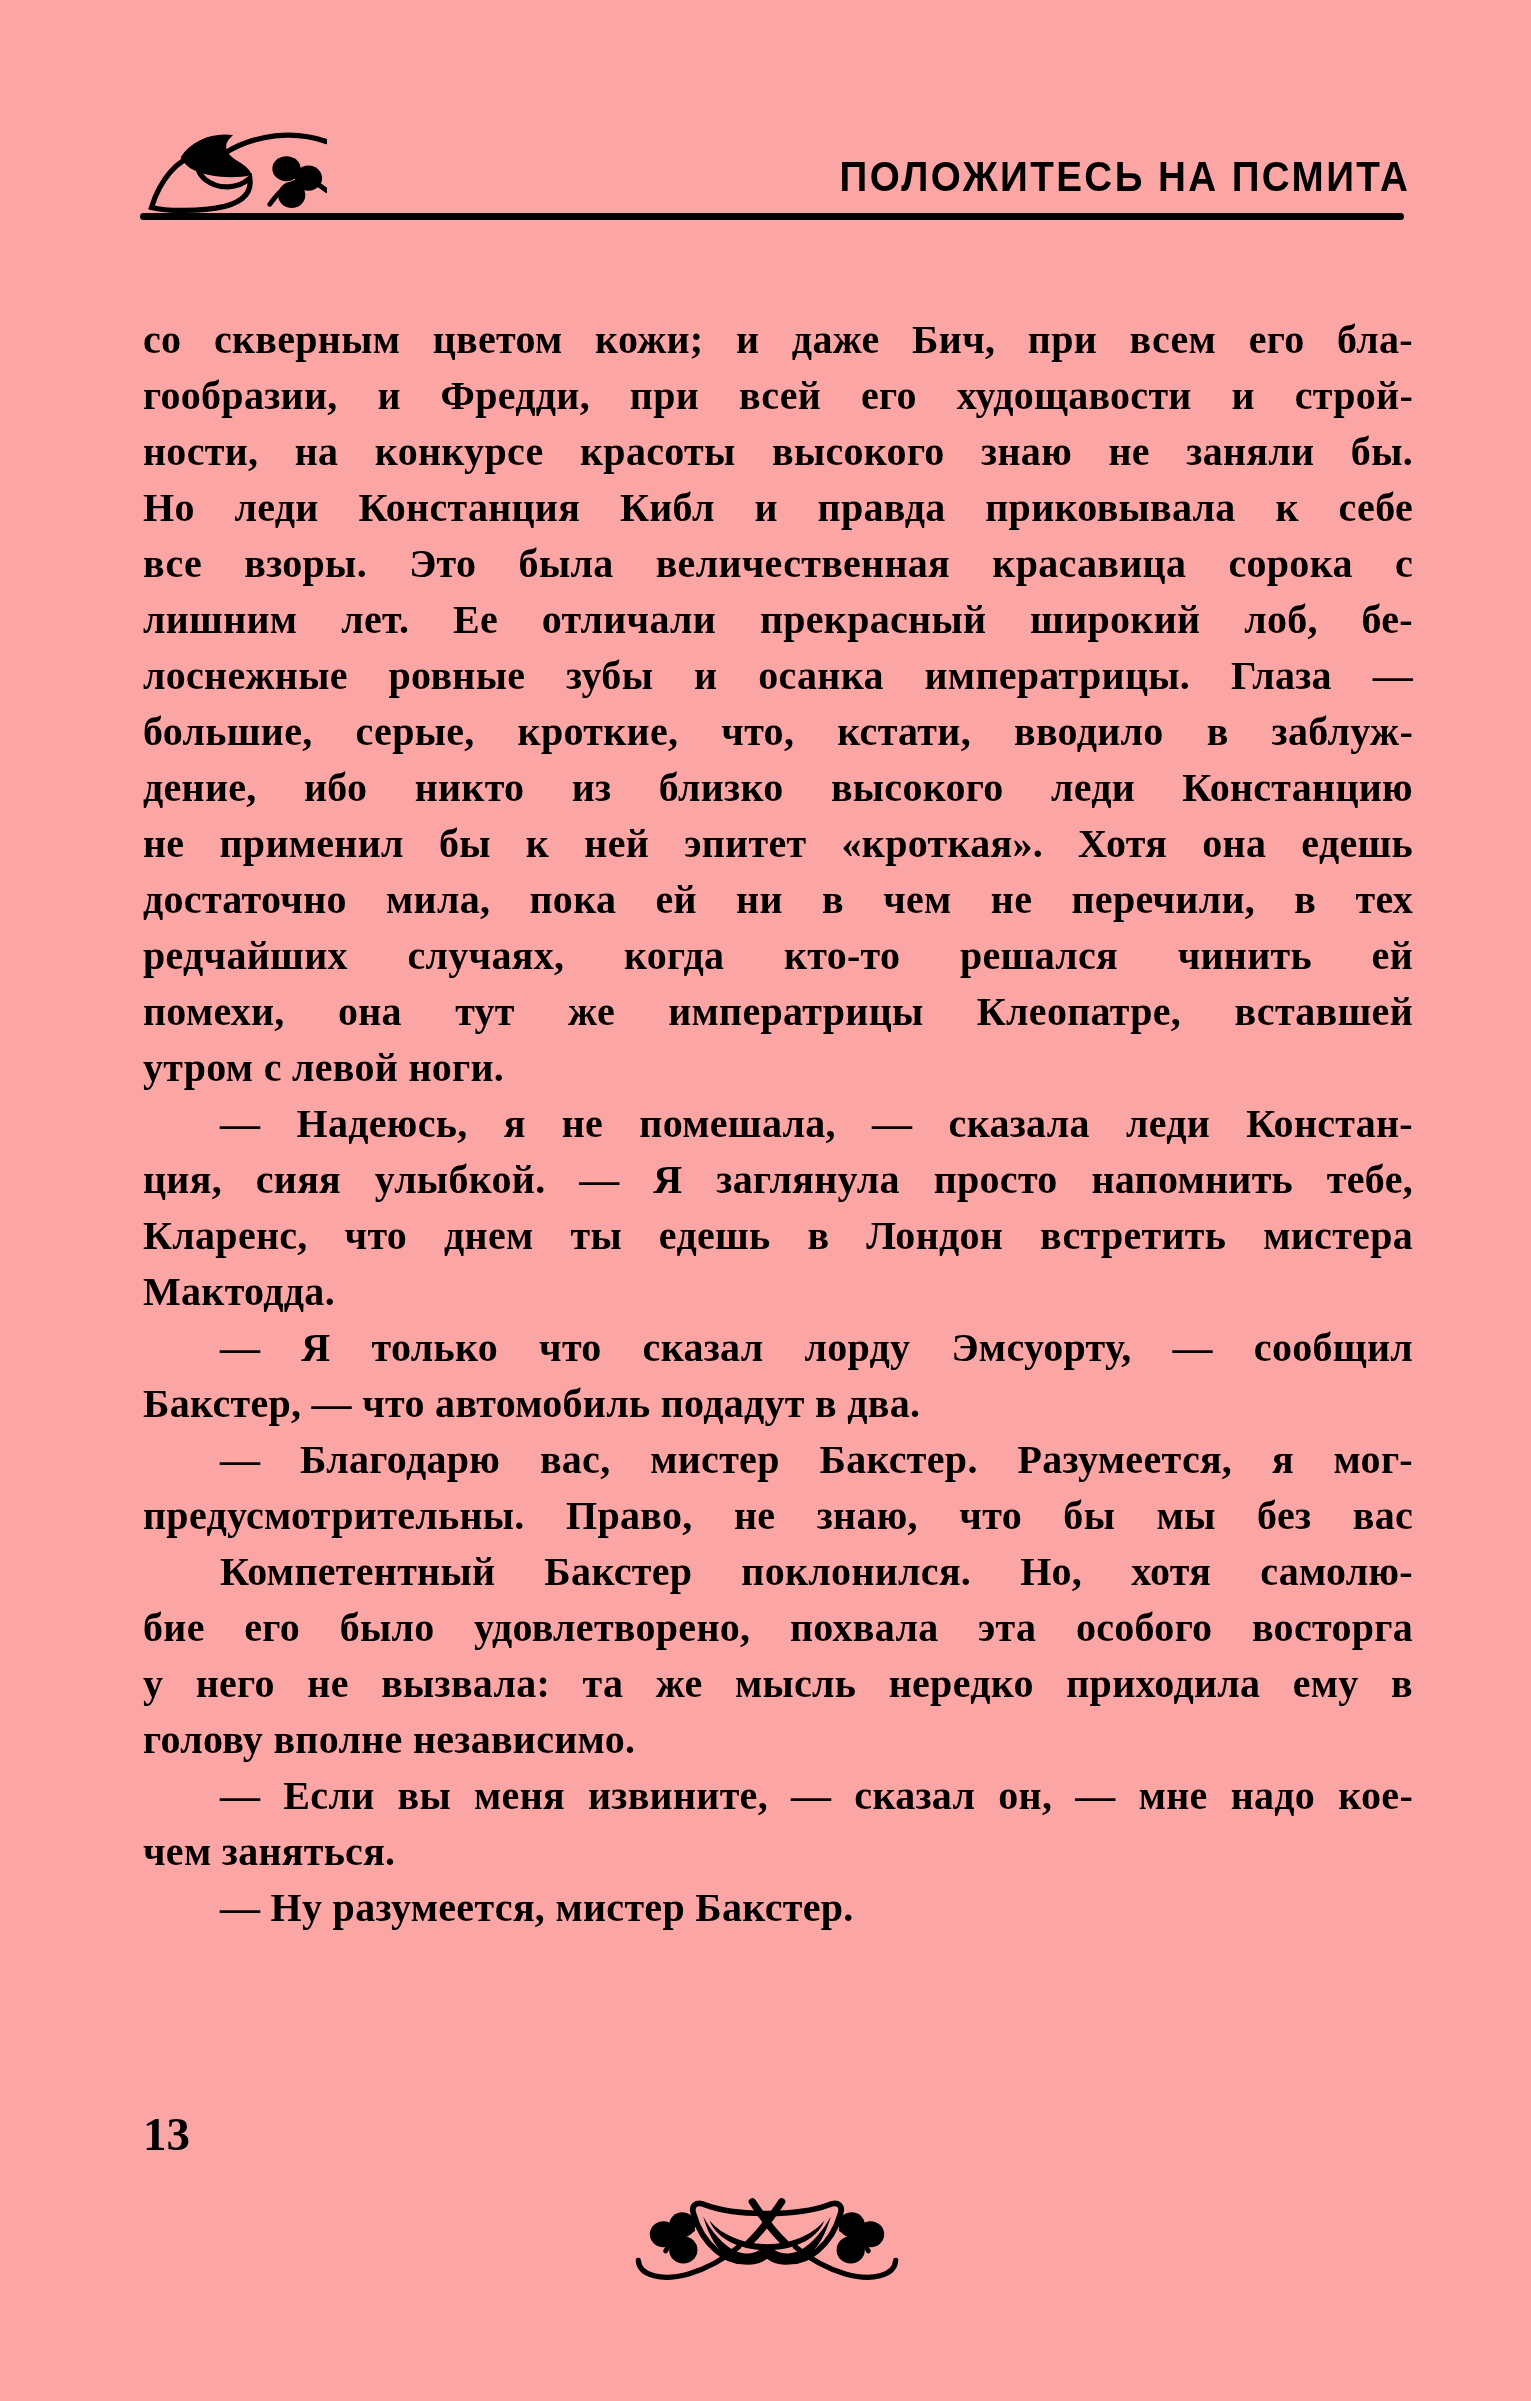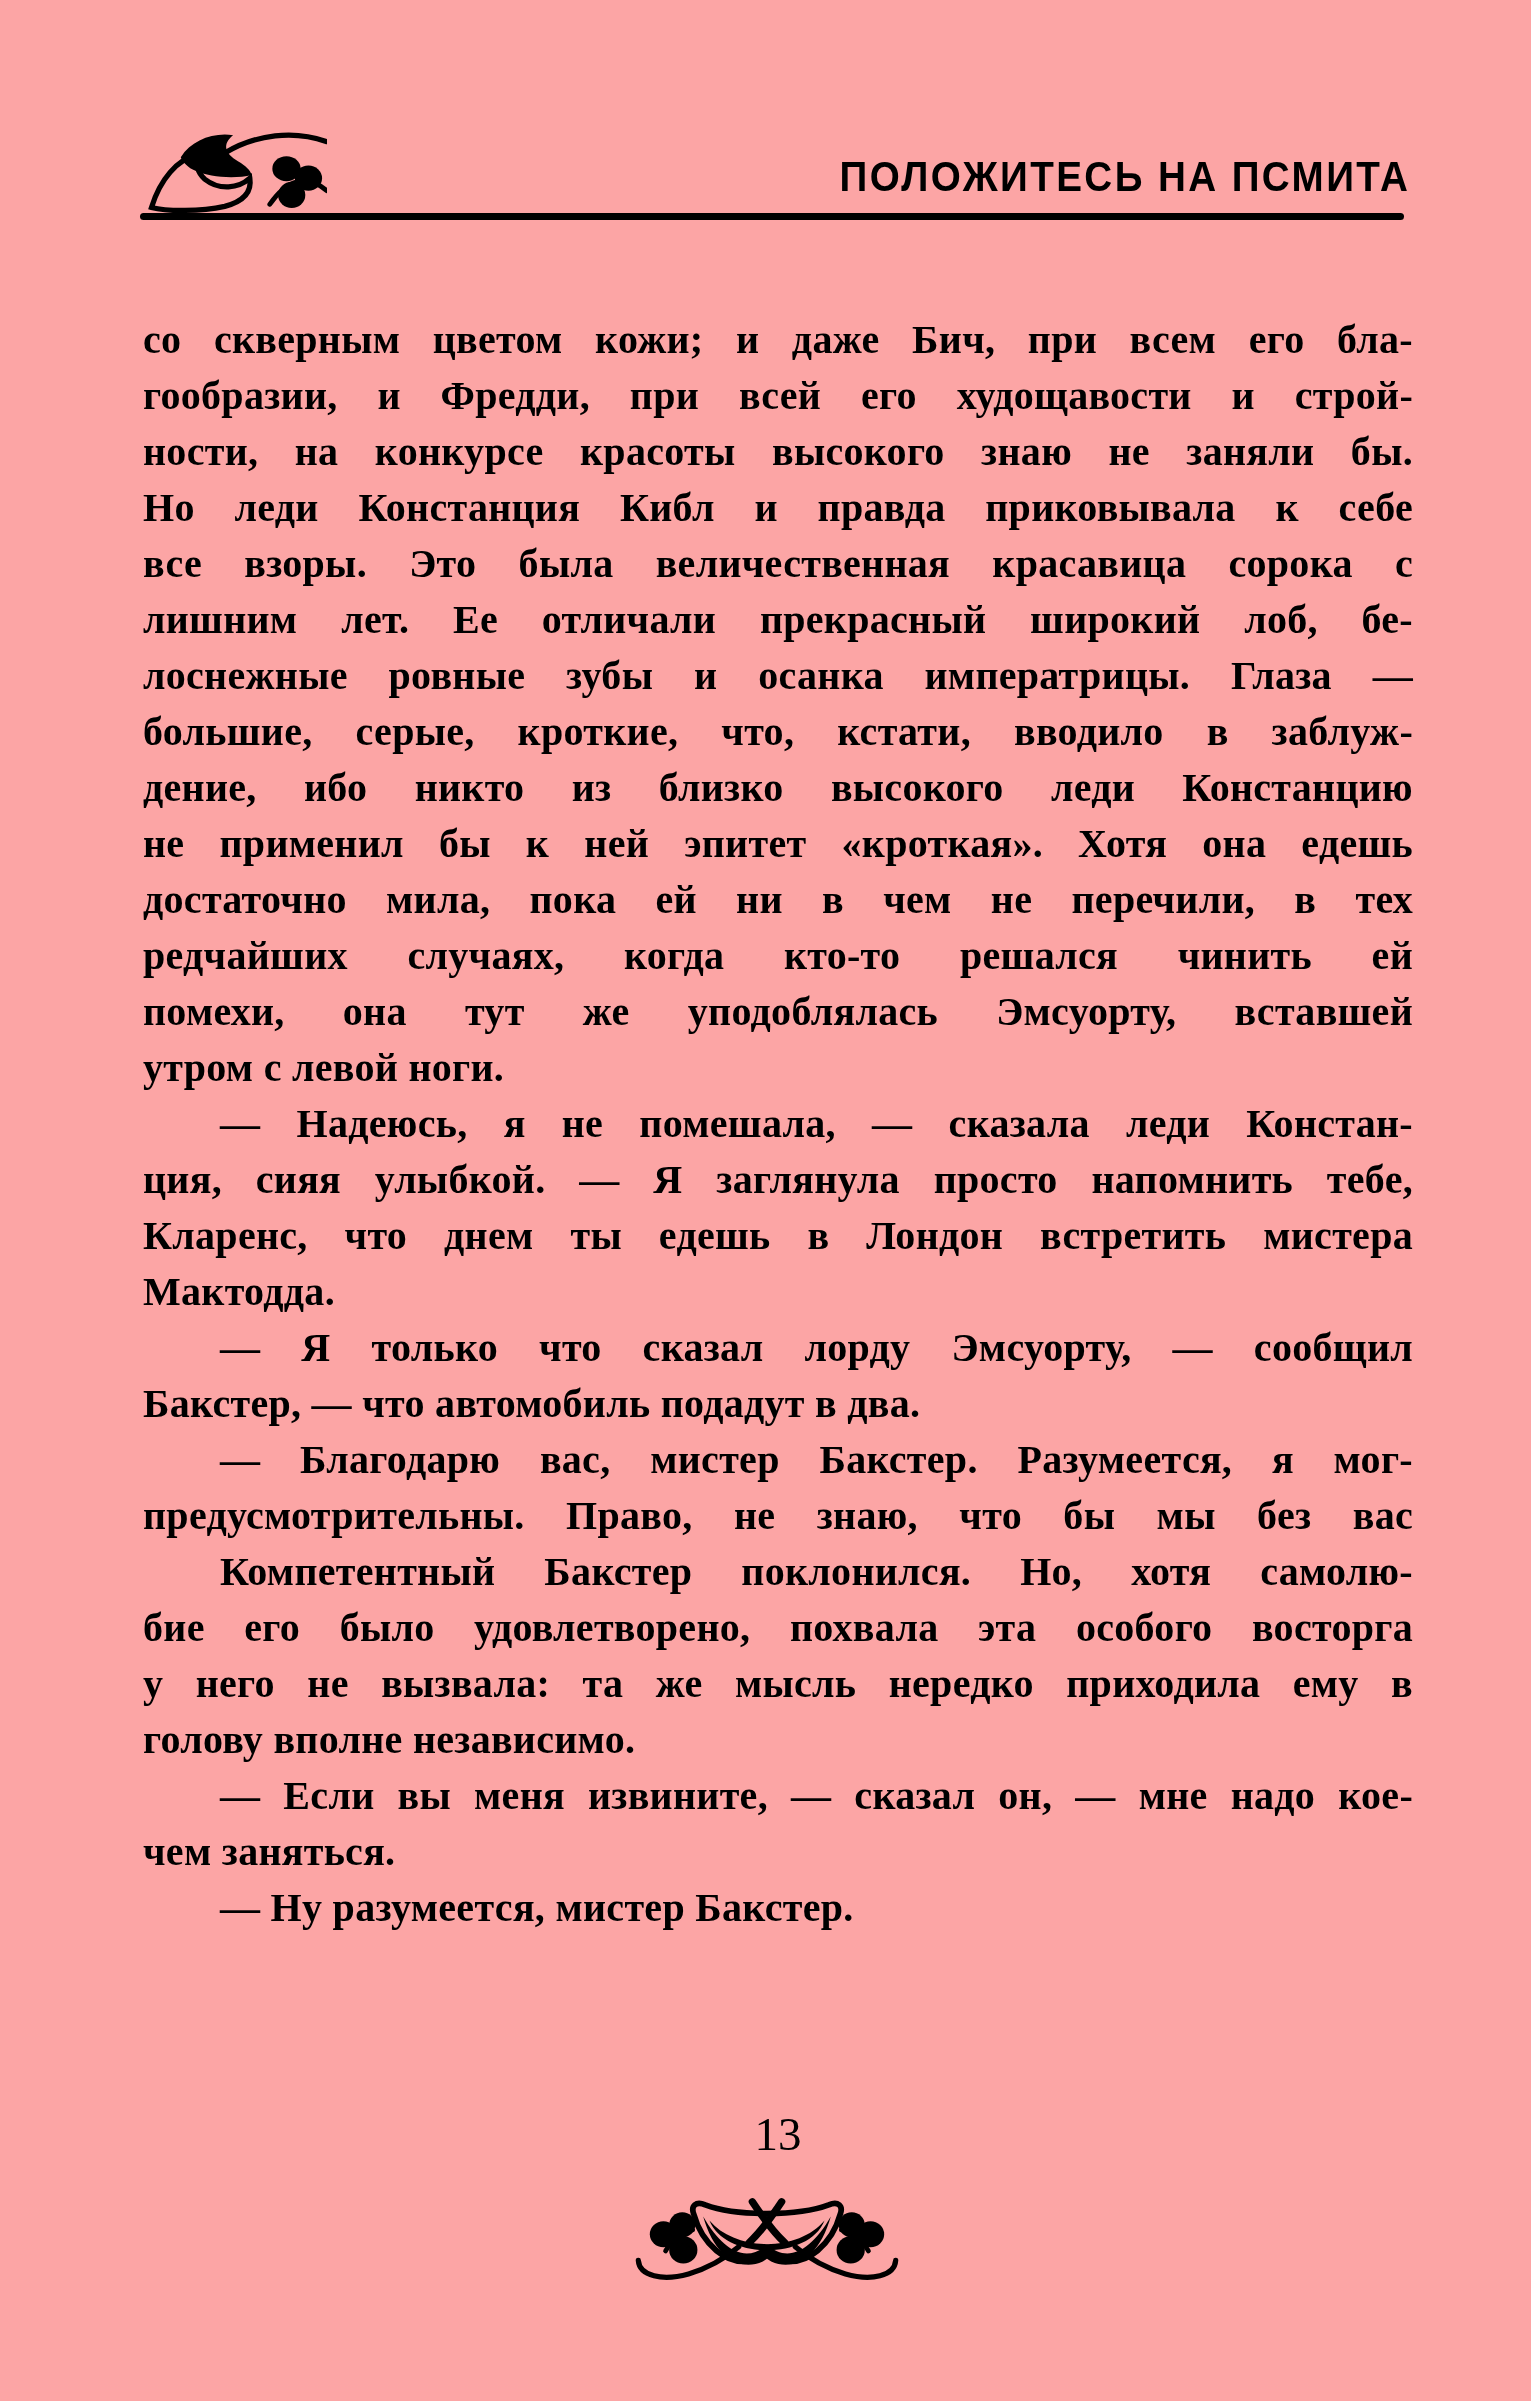--- a/index.html
+++ b/index.html
@@ -31,21 +31,21 @@
     font-size:40px;line-height:56px;font-weight:bold;
     letter-spacing:0.3px;
   }
   .line{display:block;min-height:56px;}
   .just{text-align:justify;text-align-last:justify;}
   .ind{text-indent:77px;}
 
   
   .pagenum{
     position:absolute;left:143px;top:2107px;width:1270px;
-    text-align:center;font-size:47px;font-weight:normal;
+    text-align:left;font-size:47px;font-weight:bold;
   }
   .orn-bottom{position:absolute;left:631px;top:2184px;width:272px;height:102px;}
 </style>
 </head>
 <body>
 
 <div class="page">
 
   <svg class="orn-top" viewBox="0 0 345 172" aria-hidden="true">
     <g fill="#000" stroke="none">
@@ -73,21 +73,21 @@
       <div class="line just">ности, на конкурсе красоты высокого знаю не заняли бы.</div>
       <div class="line just">Но леди Констанция Кибл и правда приковывала к себе</div>
       <div class="line just">все взоры. Это была величественная красавица сорока с</div>
       <div class="line just">лишним лет. Ее отличали прекрасный широкий лоб, бе-</div>
       <div class="line just">лоснежные ровные зубы и осанка императрицы. Глаза —</div>
       <div class="line just">большие, серые, кроткие, что, кстати, вводило в заблуж-</div>
       <div class="line just">дение, ибо никто из близко высокого леди Констанцию</div>
       <div class="line just">не применил бы к ней эпитет «кроткая». Хотя она едешь</div>
       <div class="line just">достаточно мила, пока ей ни в чем не перечили, в тех</div>
       <div class="line just">редчайших случаях, когда кто-то решался чинить ей</div>
-      <div class="line just">помехи, она тут же уподоблялась Эмсуорту, вставшей</div>
+      <div class="line just">помехи, она тут же императрицы Клеопатре, вставшей</div>
       <div class="line">утром с левой ноги.</div>
       <div class="line just ind">— Надеюсь, я не помешала, — сказала леди Констан-</div>
       <div class="line just">ция, сияя улыбкой. — Я заглянула просто напомнить тебе,</div>
       <div class="line just">Кларенс, что днем ты едешь в Лондон встретить мистера</div>
       <div class="line">Мактодда.</div>
       <div class="line just ind">— Я только что сказал лорду Эмсуорту, — сообщил</div>
       <div class="line">Бакстер, — что автомобиль подадут в два.</div>
       <div class="line just ind">— Благодарю вас, мистер Бакстер. Разумеется, я мог-</div>
       <div class="line just">предусмотрительны. Право, не знаю, что бы мы без вас</div>
       <div class="line just ind">Компетентный Бакстер поклонился. Но, хотя самолю-</div>

